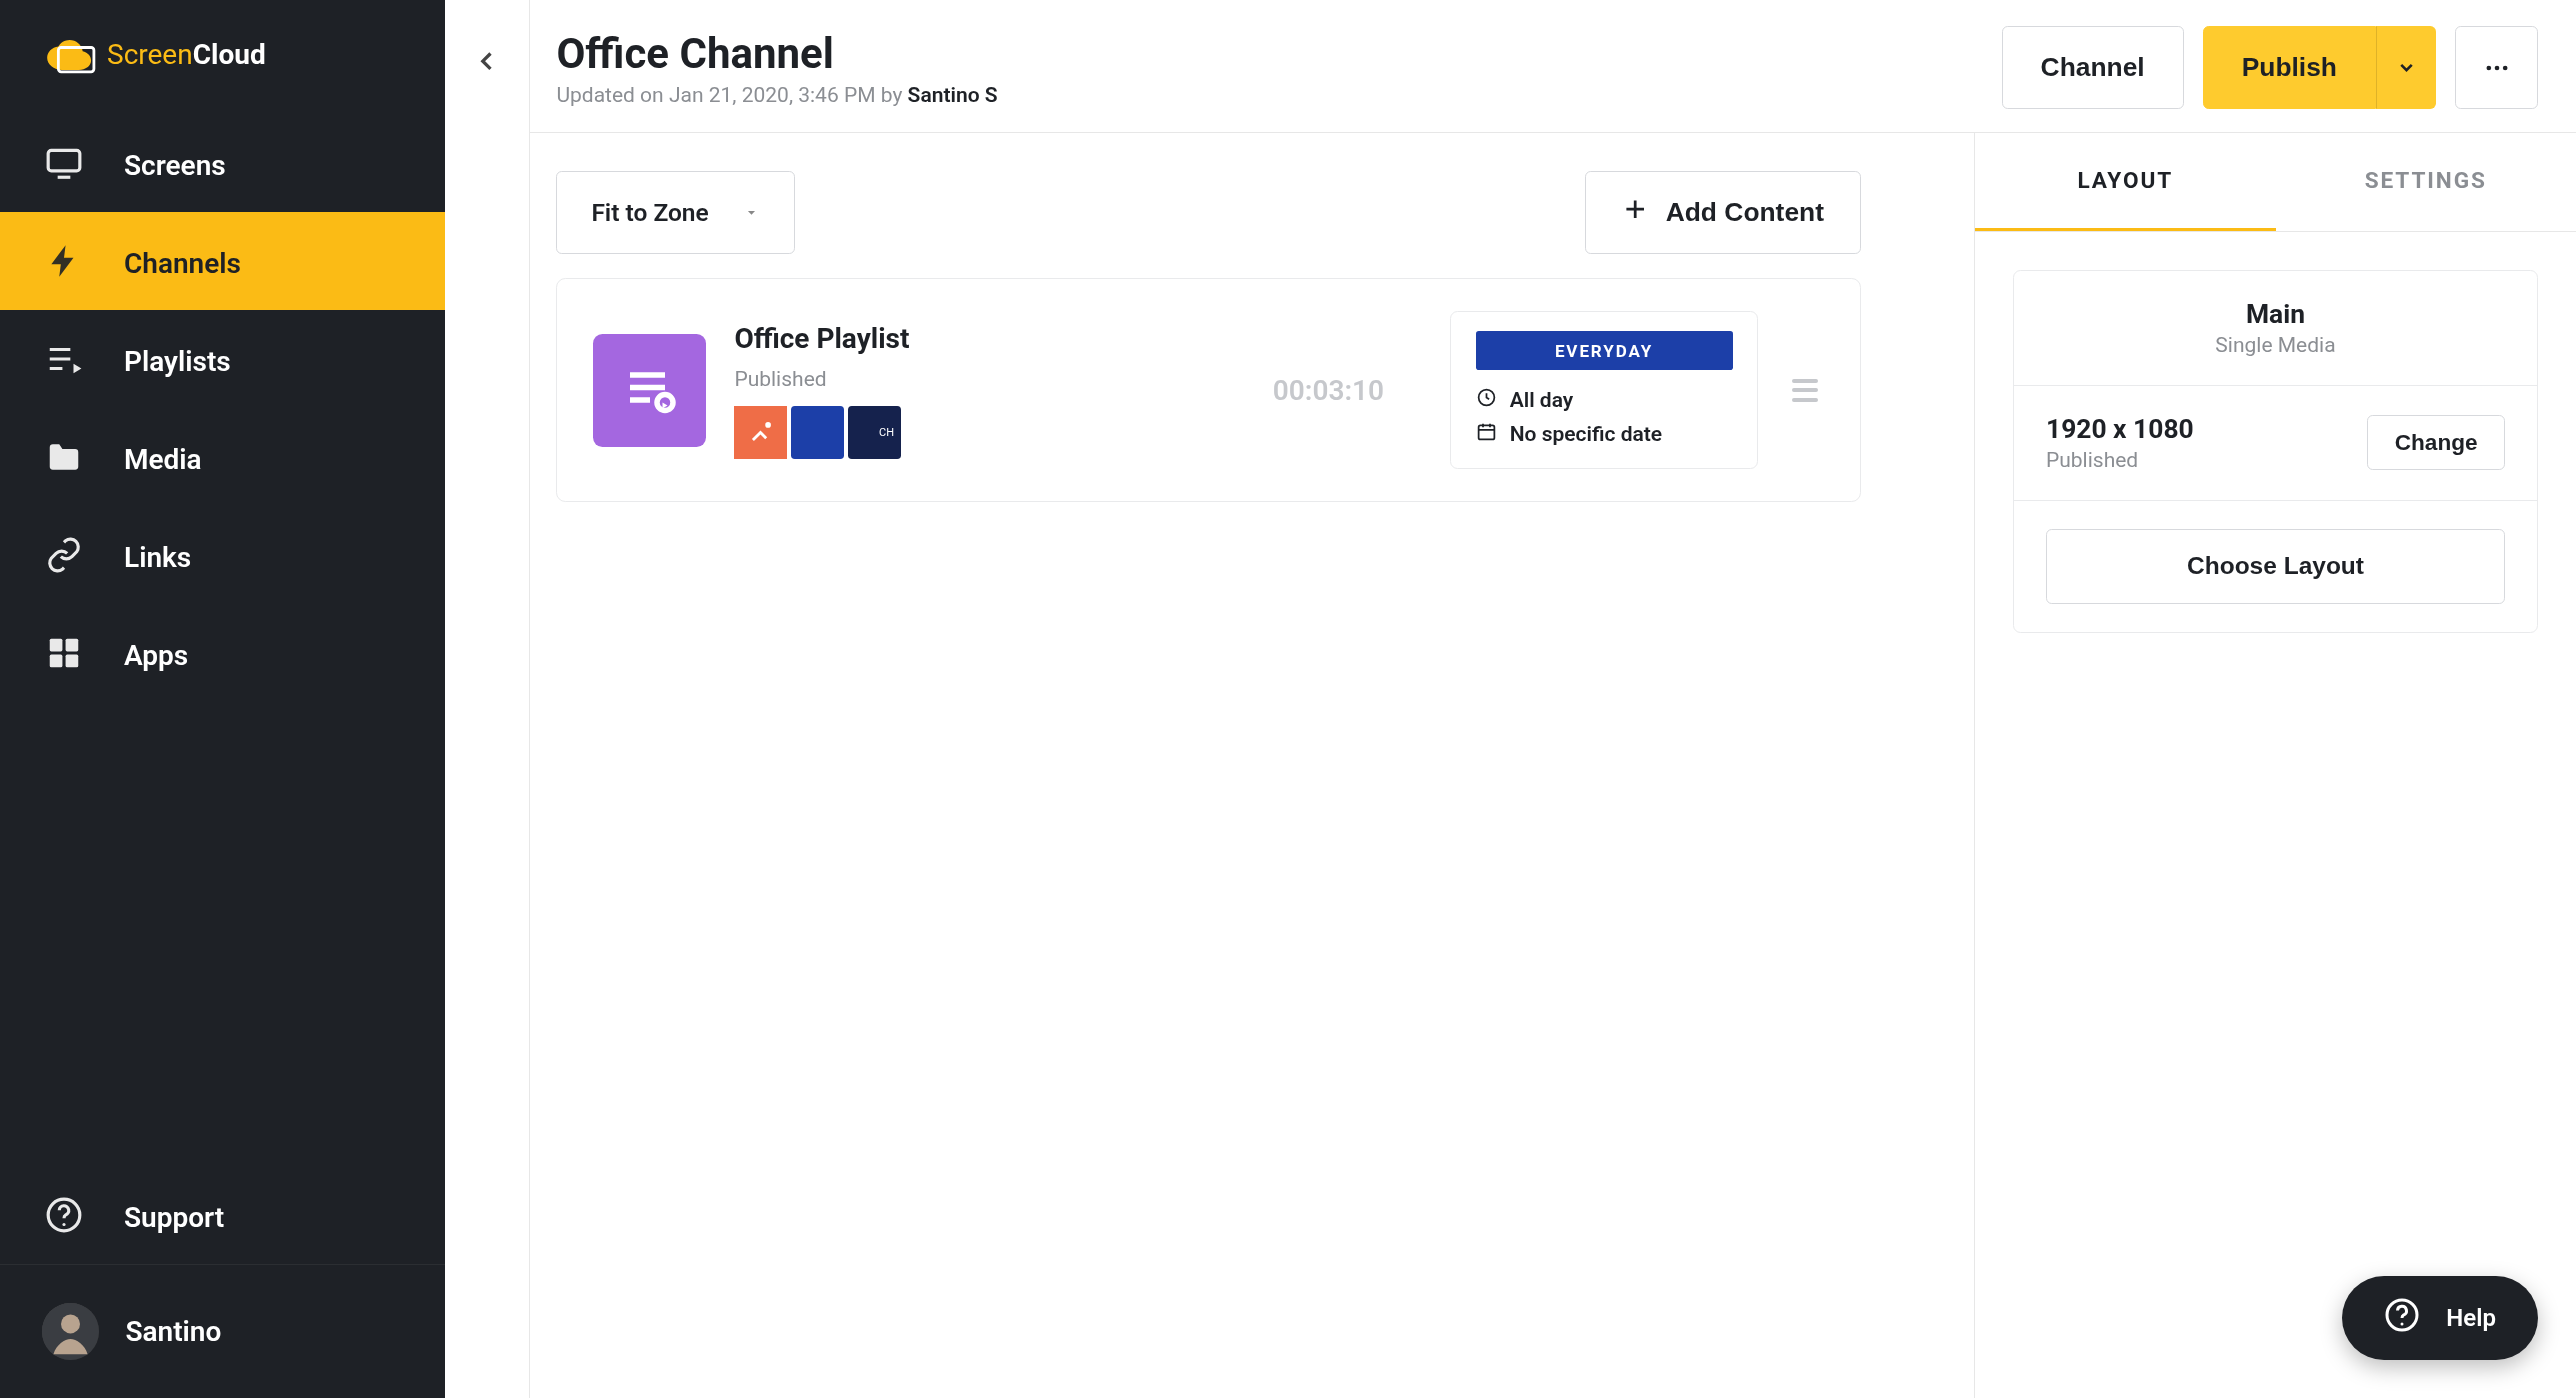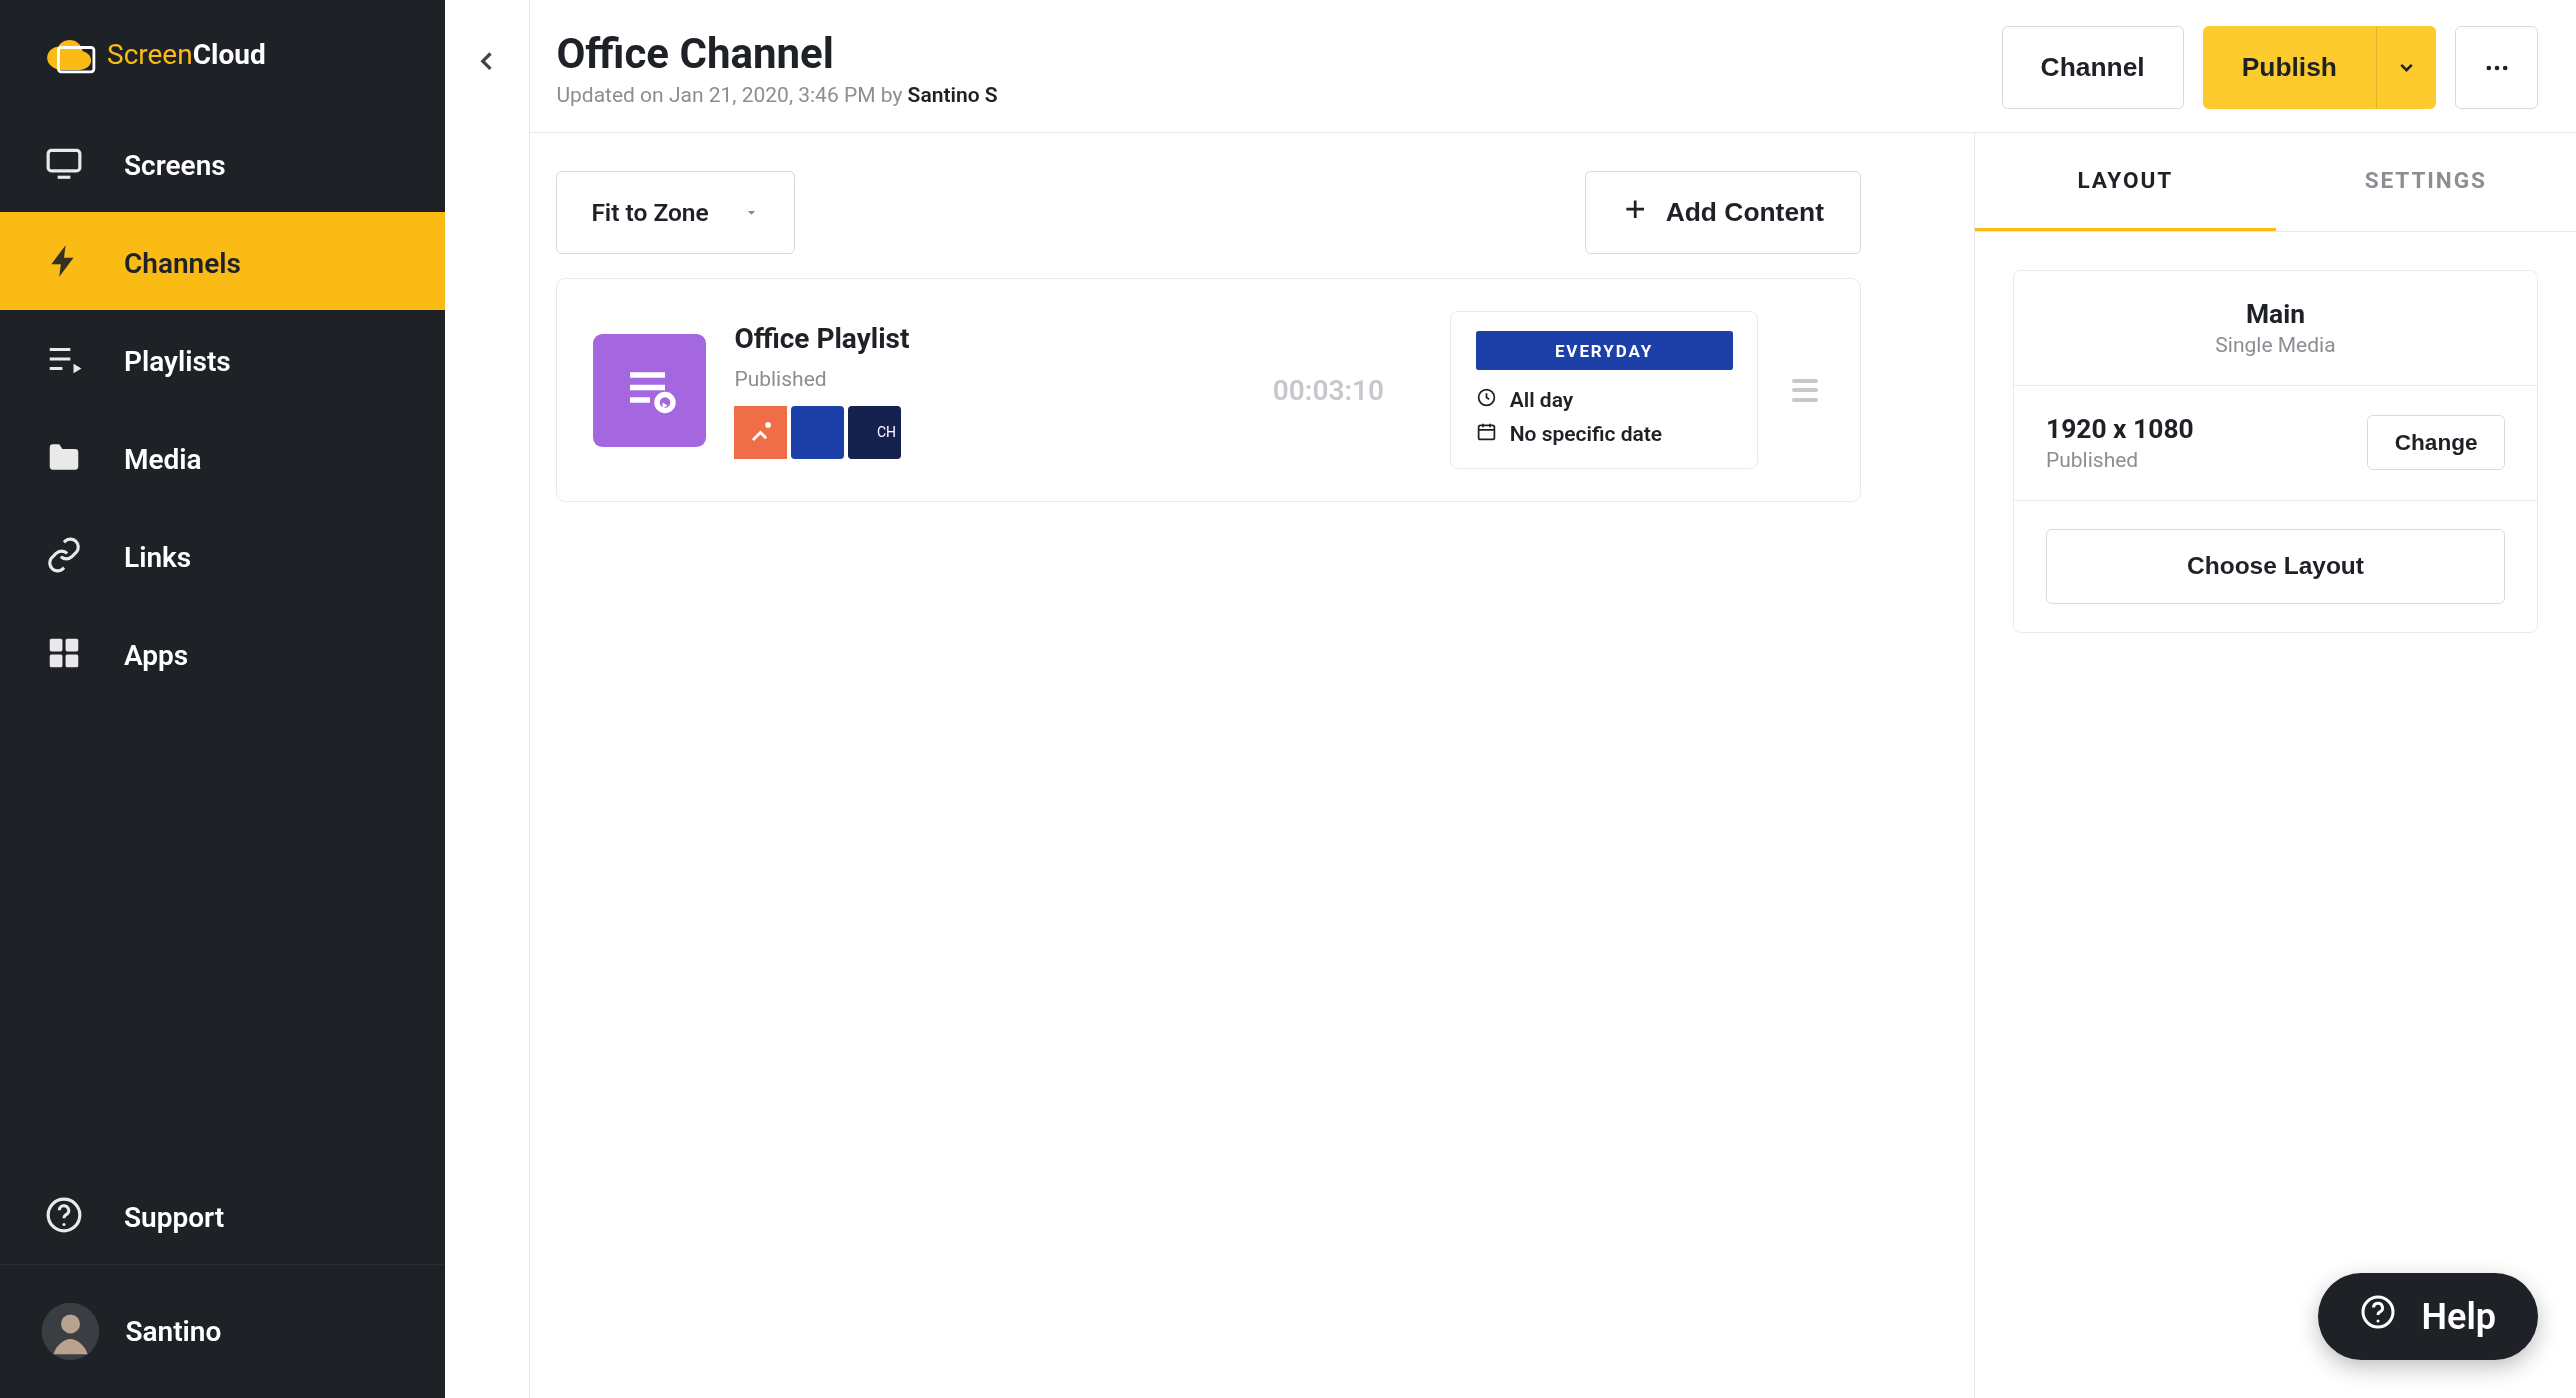--- a/index.html
+++ b/index.html
@@ -59,21 +59,21 @@
 
 .card { border: 0.9px solid #e9eaec; border-radius: 9.4px; padding: 32px 36px; display: flex; align-items: center; gap: 28px; background:#fff; }
 .card-icon { width: 113px; height: 113px; border-radius: 9.4px; background: #a467e0; display:flex; align-items:center; justify-content:center; }
 .card-main { flex: 1; }
 .card-title { font-size: 28px; font-weight: 700; color: #1e2126; }
 .card-sub { font-size: 21px; color: #8b8e93; margin-top: 12px; }
 .thumbs { display: flex; gap: 3.8px; margin-top: 15px; }
 .thumb { width: 53px; height: 53px; border-radius: 3.8px; }
 .thumb.a { background: #ef6d47; position:relative; }
 .thumb.b { background: #1c3fa8; }
-.thumb.c { background: #15224d; display:flex; align-items:center; justify-content:center; color:#fff; font-size:14px; line-height:1;padding-left:24px; }
+.thumb.c { background: #15224d; display:flex; align-items:center; justify-content:center; color:#fff; font-size:11px; line-height:1;padding-left:24px; }
 
 .card-time { font-size: 28px; font-weight: 600; color: #c6c8cc; margin-right: 38px; }
 
 .schedule-box { border: 0.9px solid #e9eaec; border-radius: 7.5px; padding: 19px 24.5px 21px; width: 308px; }
 .badge { background: #1c3fa8; color: #fff; font-size: 17px; letter-spacing: 1.9px; font-weight: 700; text-align: center; padding: 9.4px 0; border-radius: 2.8px; margin-bottom: 17px; }
 .sched-line { display: flex; align-items: center; gap: 13.2px; font-size: 21px; font-weight: 600; color: #1e2126; margin-top: 7.5px; }
 .sched-line svg { flex-shrink: 0; }
 
 .drag-handle { width: 38px; display:flex; flex-direction:column; align-items:center; gap:5.7px; color:#c6c8cc; }
 .drag-handle div { width: 26.4px; height: 3.8px; background: currentColor; border-radius:1.9px; }
@@ -89,21 +89,21 @@
 .panel-sec { padding: 28px 32px; text-align: center; border-bottom: 0.9px solid #e9eaec; }
 .panel-sec .big { font-size: 26.4px; font-weight: 700; color:#1e2126; }
 .panel-sec .small { font-size: 21px; color:#8b8e93; margin-top: 3.8px; }
 .panel-sec.row { display:flex; align-items:center; text-align:left; }
 .panel-sec.row .txt { flex:1; }
 .small-btn { border:0.9px solid #d7d9dd; border-radius:5.7px; background:#fff; padding: 13.2px 26.4px; font-size:22.6px; font-weight:700; color:#1e2126; cursor:pointer; }
 .panel-sec.last { border-bottom:none; }
 .full-btn { width:100%; border:0.9px solid #d7d9dd; border-radius:5.7px; background:#fff; padding: 22.6px 0; font-size:24.5px; font-weight:700; color:#1e2126; cursor:pointer; }
 
 
-.help-pill { position: absolute; right: 38px; bottom: 38px; background: #1e2126; color:#fff; border-radius: 943px; padding: 21px 42px; display:flex; align-items:center; gap:26px; font-size:36px; font-weight:600; cursor:pointer; box-shadow: 0 7.5px 22.6px rgba(0,0,0,0.25); }
+.help-pill { position: absolute; right: 38px; bottom: 38px; background: #1e2126; color:#fff; border-radius: 943px; padding: 21px 42px; display:flex; align-items:center; gap:26px; font-size:24px; font-weight:600; cursor:pointer; box-shadow: 0 7.5px 22.6px rgba(0,0,0,0.25); }
 </style>
 </head>
 <body>
 
 <div class="app">
 
   <aside class="sidebar">
     <div class="logo-row">
       <span class="logo-mark">
         <svg width="66" height="43" viewBox="0 0 70 46">

